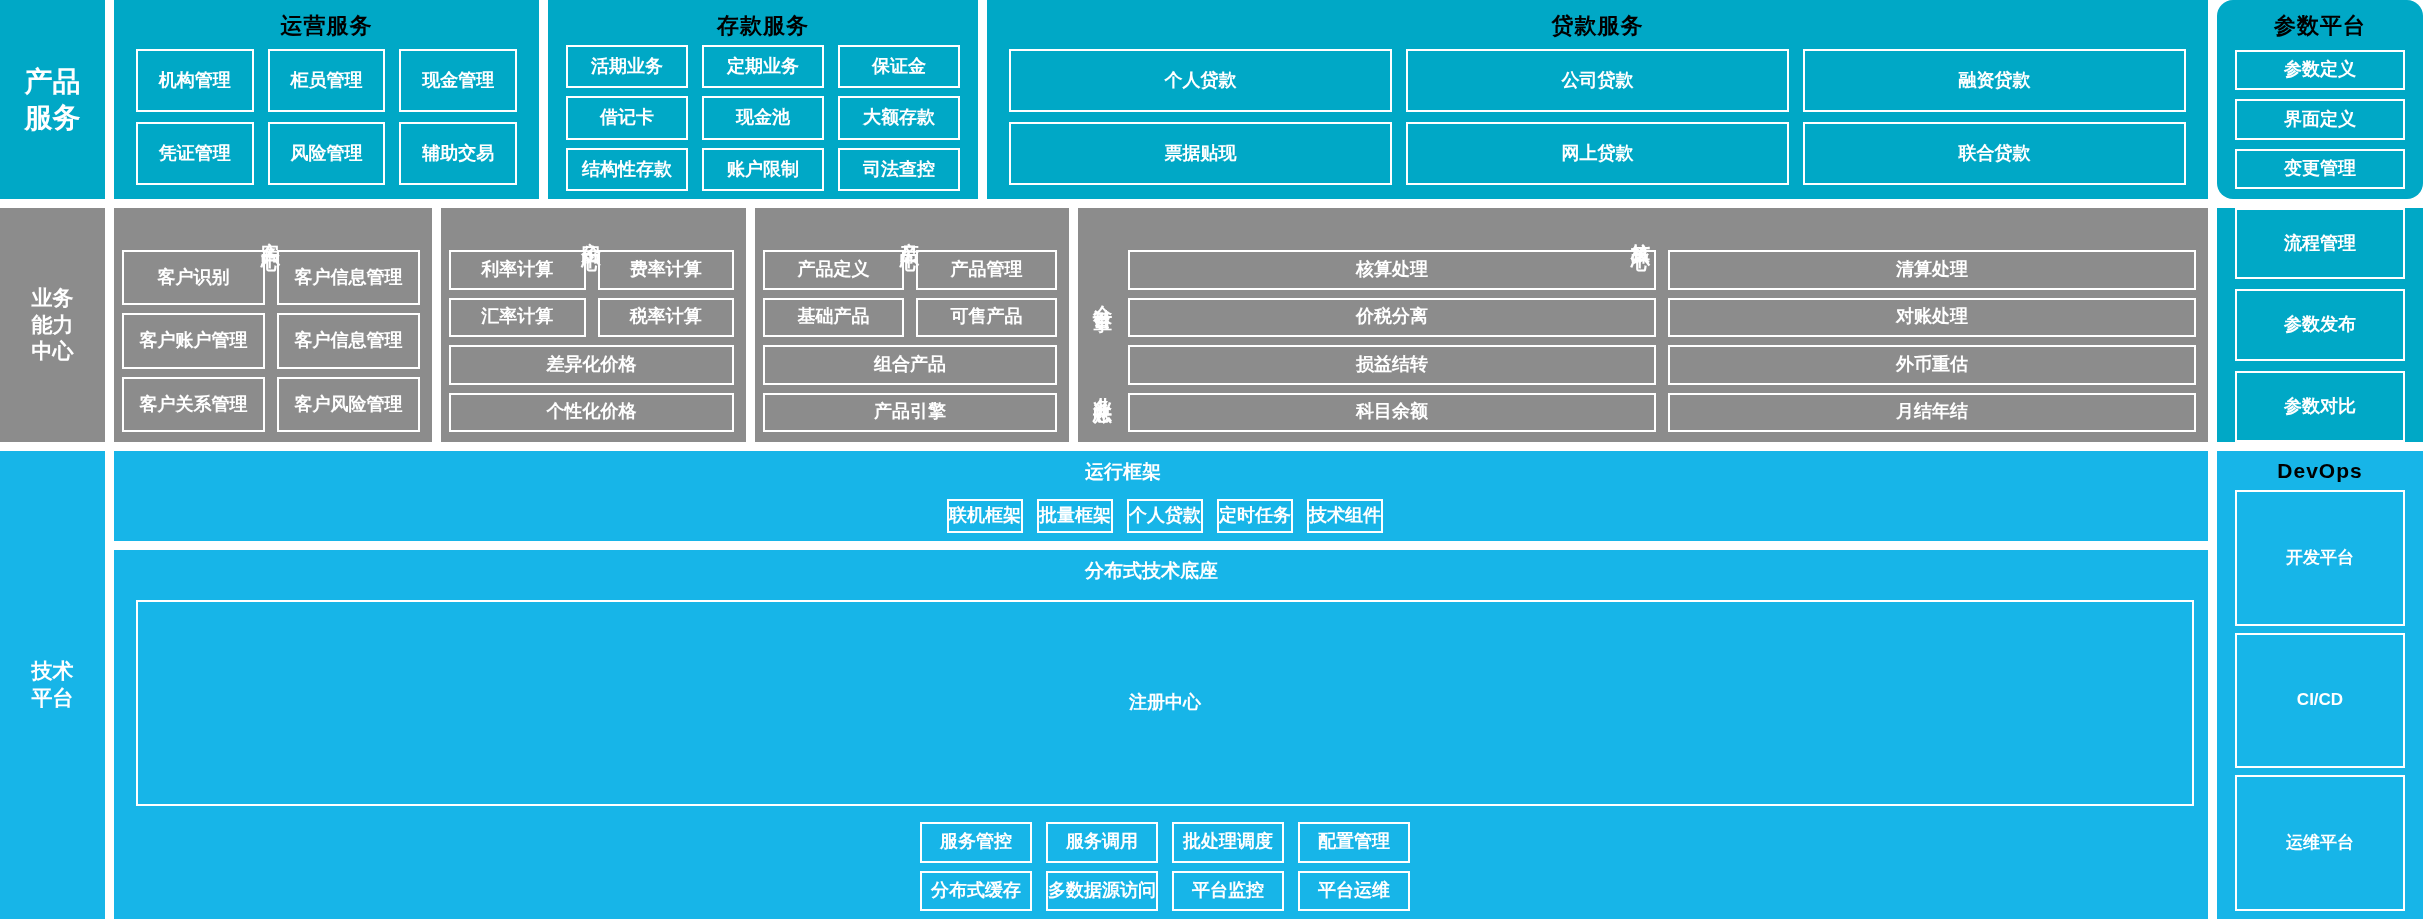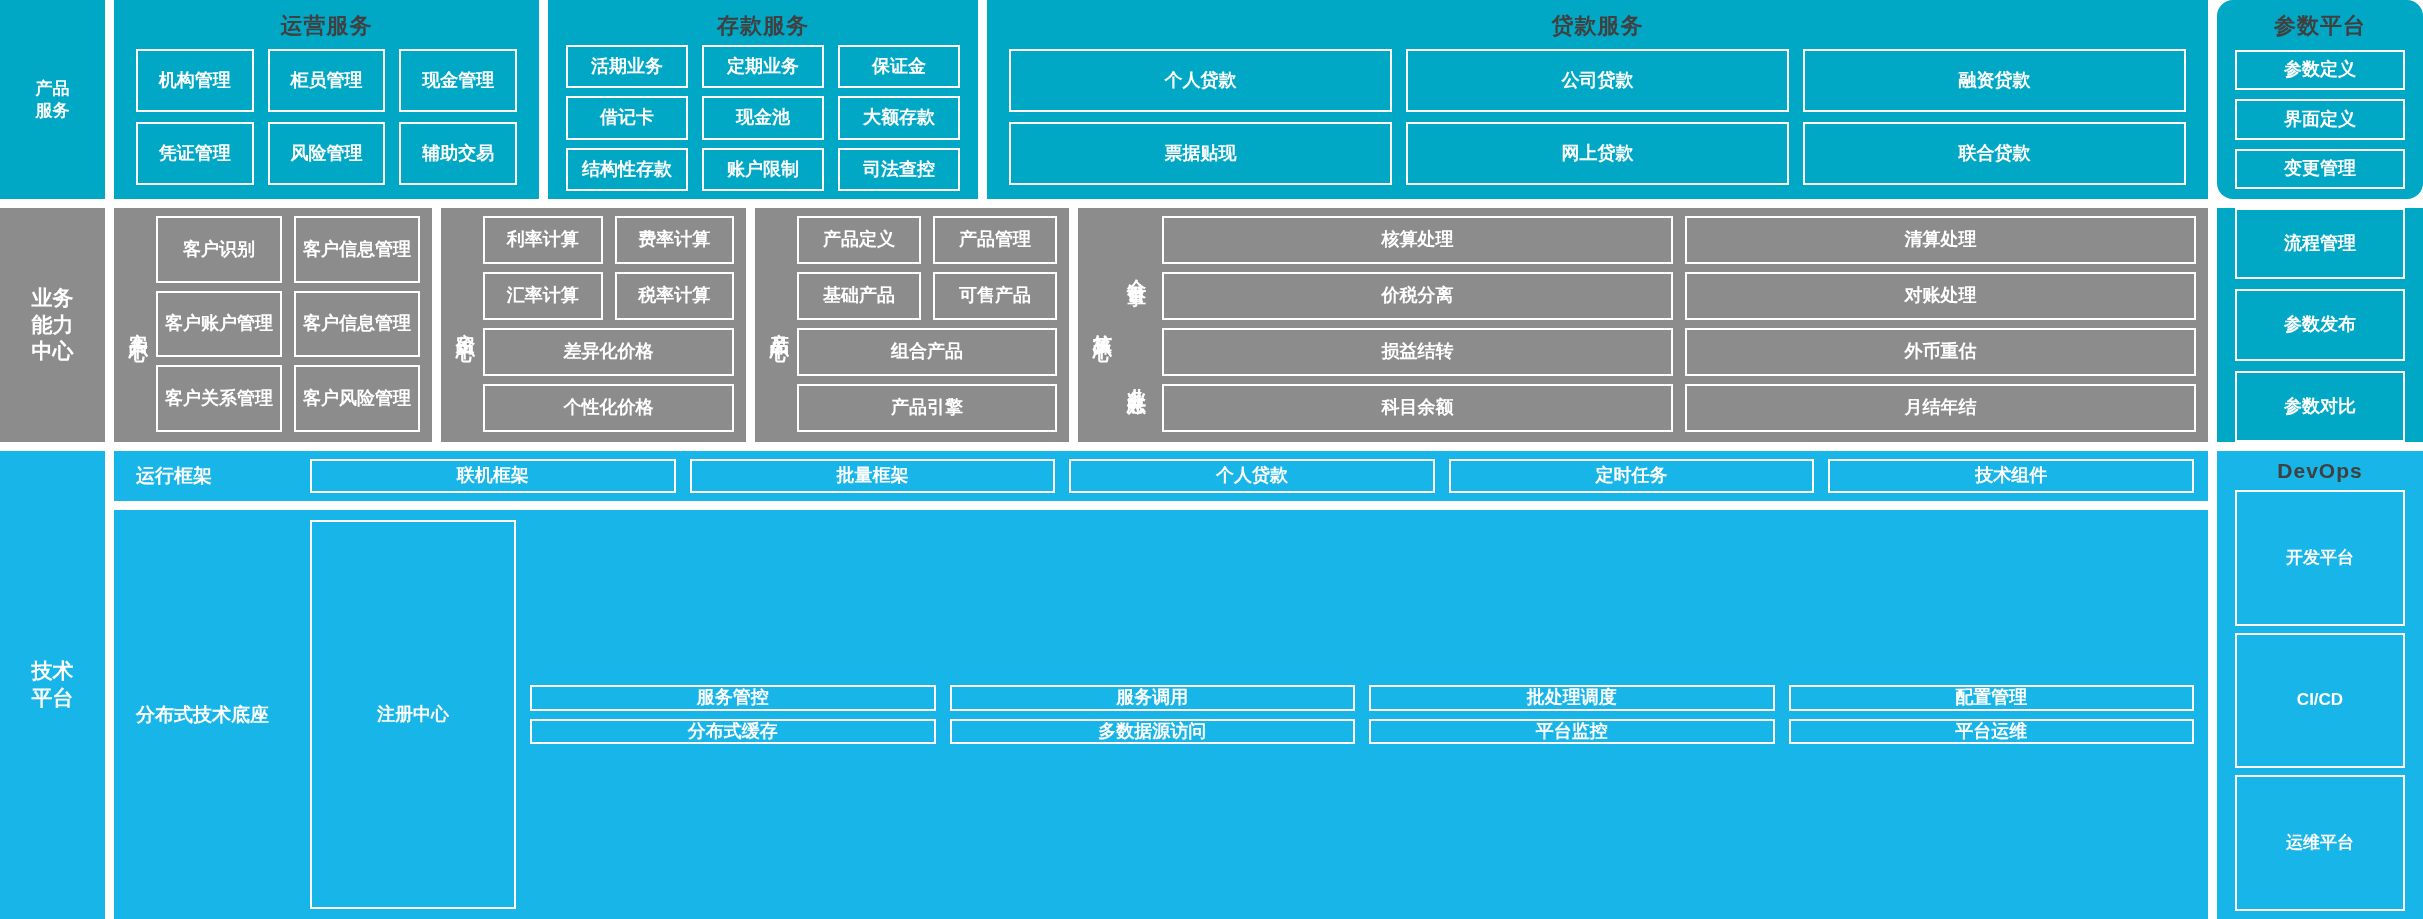--- a/index.html
+++ b/index.html
@@ -30,24 +30,24 @@
     color: #ffffff;
     display: flex; align-items: center; justify-content: center;
     text-align: center;
     font-weight: bold;
     font-size: 21px;
     line-height: 1.28;
     white-space: pre-line;
     flex: 0 0 105px;
   }
 
-  .panel { position: relative; }
+  .panel { position: relative; flex-direction: column; }
 
   .panel-title {
-    color: #404040;
+    color: #000000;
     font-weight: bold;
     font-size: 22px;
     text-align: center;
     padding-top: 11px;
     letter-spacing: 1px;
   }
 
   .tile {
     border: 2px solid #ffffff;
     color: #ffffff;
@@ -69,21 +69,21 @@
     letter-spacing: 3px;
     display: flex;
     align-items: center;
     justify-content: center;
     flex: 0 0 34px;
     line-height: 1;
   }
 
   
   .row1 { height: 199px; }
-  .row1 .side-label { font-size: 17px; }
+  .row1 .side-label { font-size: 28px; }
 
   .svc-panel { display: flex; flex-direction: column; }
   .svc-grid {
     flex: 1;
     display: grid;
     gap: 10px 14px;
     padding: 8px 22px 14px 22px;
   }
   .svc-grid.cols3 { grid-template-columns: repeat(3, 1fr); }
   .ops   { flex: 0 0 425px; }

